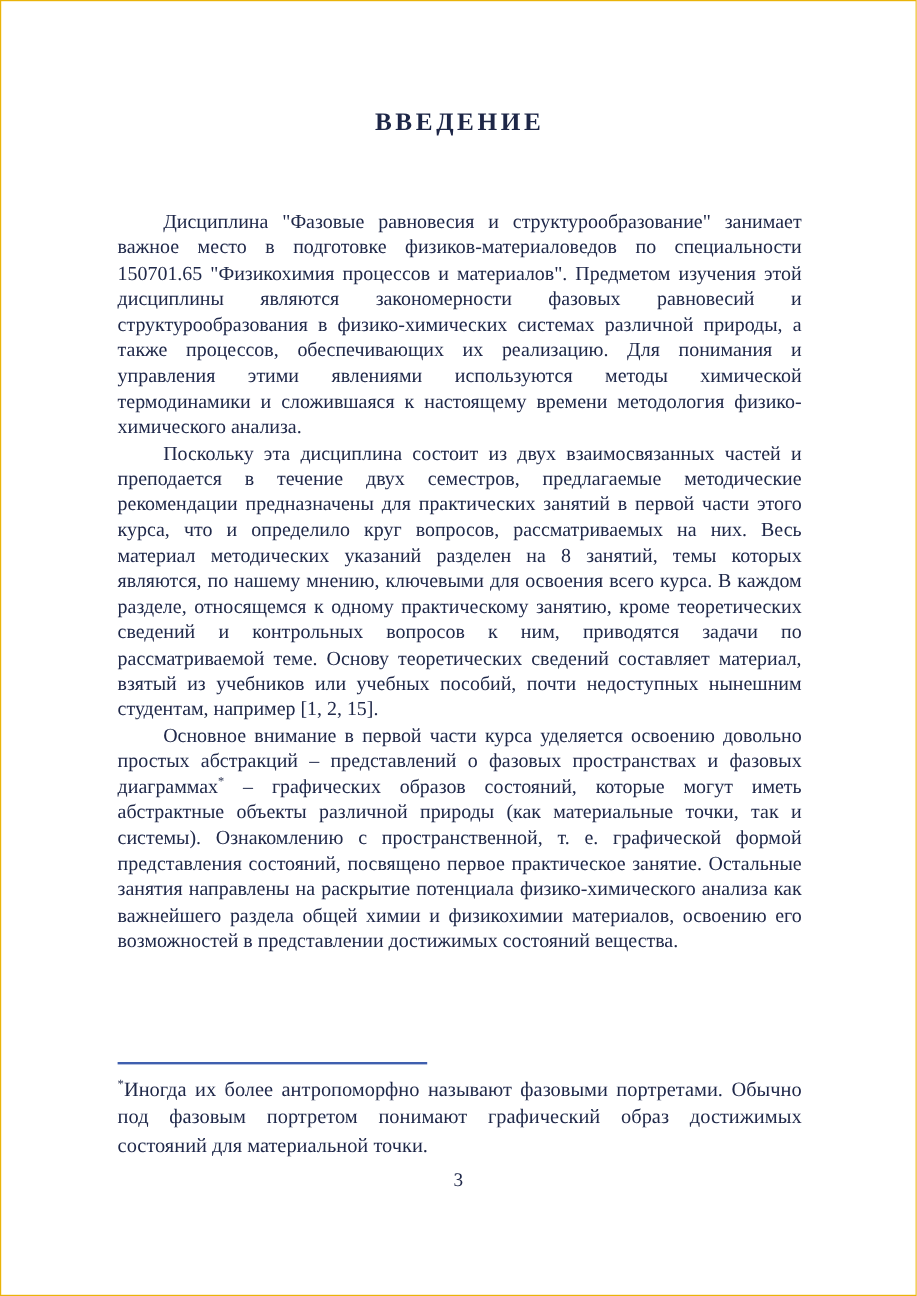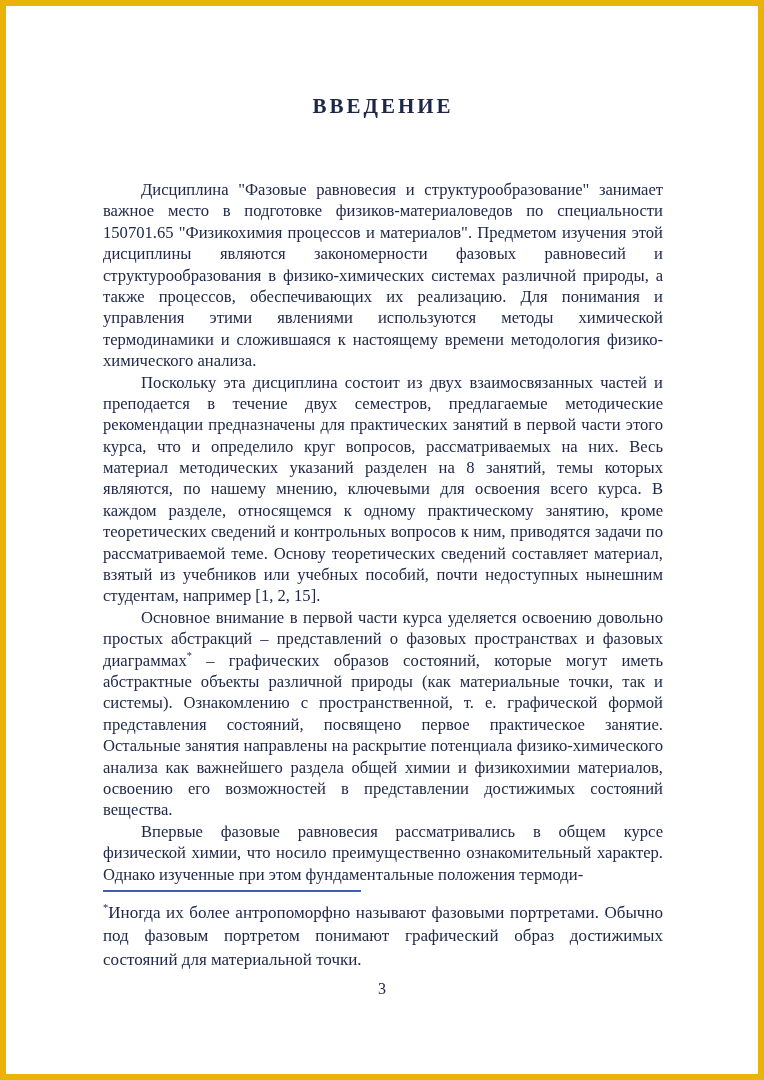--- a/index.html
+++ b/index.html
@@ -6,21 +6,21 @@
     margin: 0;
     padding: 0;
     background: #ffffff;
   }
   .page {
     position: relative;
     width: 764px;
     height: 1080px;
     background: #ffffff;
     box-sizing: border-box;
-    border: 6px solid #eab308;
+    border: 1px solid #eab308;
     font-family: "Liberation Serif", serif;
     color: #20294a;
     overflow: hidden;
   }
   .content {
     position: absolute;
     left: 97px;
     right: 95px;
     top: 88px;
   }
@@ -84,21 +84,20 @@
     <div class="body-text">
 
       <p>Дисциплина "Фазовые равновесия и структурообразование" занимает важное место в подготовке физиков-материаловедов по специальности 150701.65 "Физикохимия процессов и материалов". Предметом изучения этой дисциплины являются закономерности фазовых равновесий и структурообразования в физико-химических системах различной природы, а также процессов, обеспечивающих их реализацию. Для понимания и управления этими явлениями используются методы химической термодинамики и сложившаяся к настоящему времени методология физико-химического анализа.</p>
 
       <p>Поскольку эта дисциплина состоит из двух взаимосвязанных частей и преподается в течение двух семестров, предлагаемые методические рекомендации предназначены для практических занятий в первой части этого курса, что и определило круг вопросов, рассматриваемых на них. Весь материал методических указаний разделен на 8 занятий, темы которых являются, по нашему мнению, ключевыми для освоения всего курса. В каждом разделе, относящемся к одному практическому занятию, кроме теоретических сведений и контрольных вопросов к ним, приводятся задачи по рассматриваемой теме. Основу теоретических сведений составляет материал, взятый из учебников или учебных пособий, почти недоступных нынешним студентам, например [1, 2, 15].</p>
 
       <p>
         <span>Основное внимание в первой части курса уделяется освоению довольно простых абстракций – представлений о фазовых пространствах и фазовых диаграммах</span><sup class="fn-marker">*</sup><span> – графических образов состояний, которые могут иметь абстрактные объекты различной природы (как материальные точки, так и системы). Ознакомлению с пространственной, т. е. графической формой представления состояний, посвящено первое практическое занятие. Остальные занятия направлены на раскрытие потенциала физико-химического анализа как важнейшего раздела общей химии и физикохимии материалов, освоению его возможностей в представлении достижимых состояний вещества.</span>
       </p>
 
-      <p>Впервые фазовые равновесия рассматривались в общем курсе физической химии, что носило преимущественно ознакомительный характер. Однако изученные при этом фундаментальные положения термоди-</p>
 
     </div>
   </div>
 
   <div class="footnote-block">
     <div class="footnote-rule"></div>
     <div class="footnote-text">
       <sup class="fn-marker">*</sup><span>Иногда их более антропоморфно называют фазовыми портретами. Обычно под фазовым портретом понимают графический образ достижимых состояний для материальной точки.</span>
     </div>
   </div>

